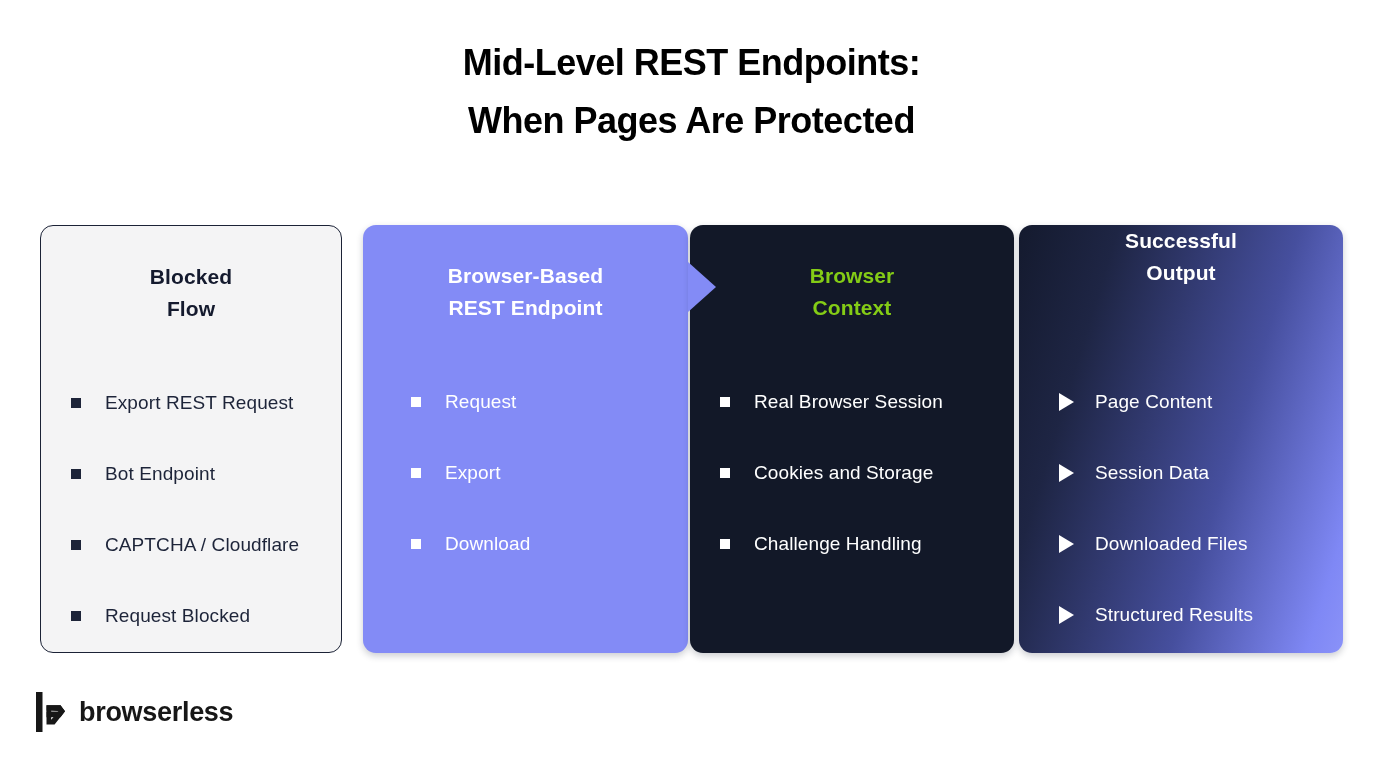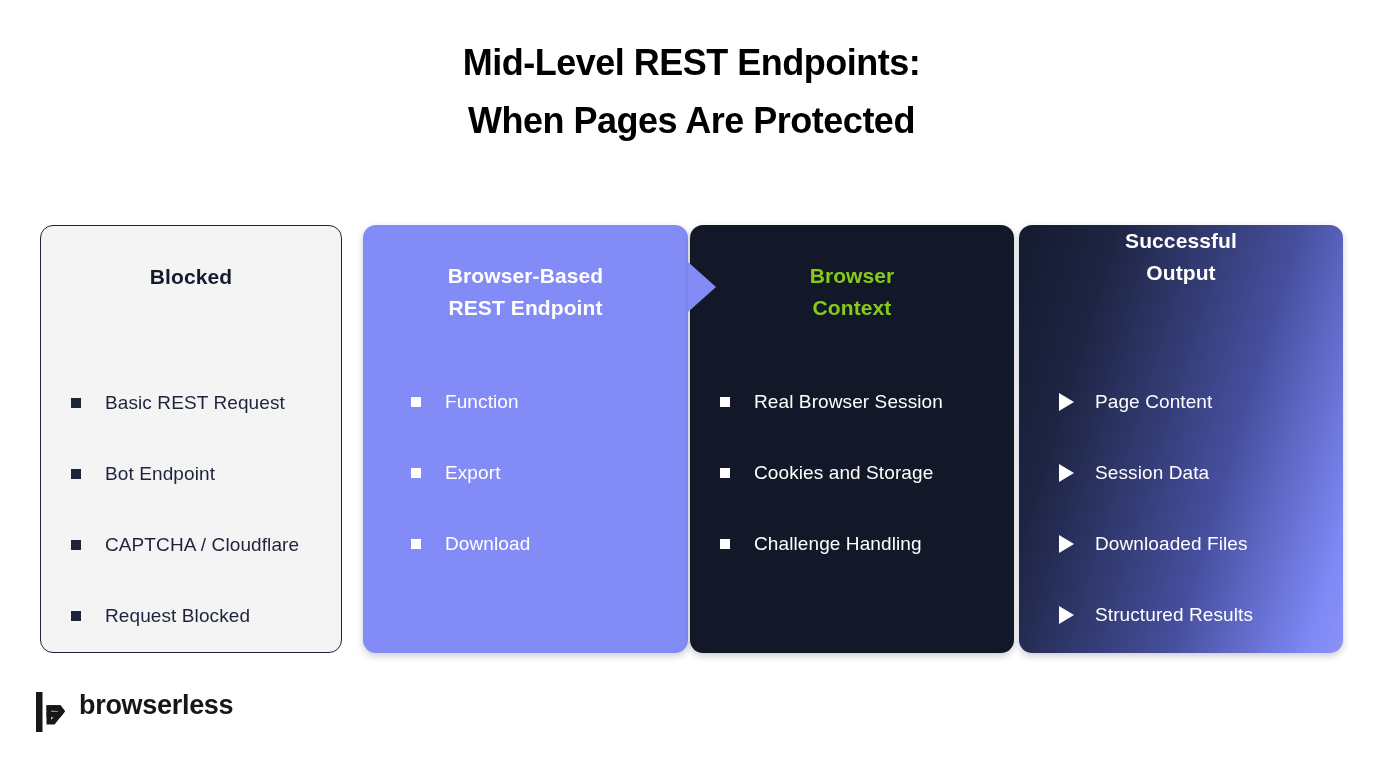--- a/index.html
+++ b/index.html
@@ -167,20 +167,21 @@
   .card.c2 .item-label { color: #ffffff; }
   .card.c3 .item-label { color: #ffffff; }
   .card.c4 .item-label { color: #ffffff; }
 
   
   #footer-logo {
     position: absolute;
     left: 36px;
     top: 692px;
     display: flex;
+    align-items: center;
   }
   #logo-mark { display: block; }
   #logo-wordmark {
     margin-left: 13px;
     font-size: 27px;
     font-weight: 700;
     letter-spacing: -0.3px;
     color: #171717;
     line-height: 1;
   }
@@ -192,25 +193,26 @@
   <div class="title-line">Mid-Level REST Endpoints:</div>
   <div class="title-line">When Pages Are Protected</div>
 </div>
 
 <div id="cards-row">
 
   <div class="card c1">
     <div class="card-inner">
       <h2 class="card-heading">
         <span class="heading-line">Blocked</span>
+        <span class="heading-line">Flow</span>
       </h2>
       <ul class="card-list">
         <li>
           <span class="bullet-square"></span>
-          <span class="item-label">Basic REST Request</span>
+          <span class="item-label">Export REST Request</span>
         </li>
         <li>
           <span class="bullet-square"></span>
           <span class="item-label">Bot Endpoint</span>
         </li>
         <li>
           <span class="bullet-square"></span>
           <span class="item-label">CAPTCHA / Cloudflare</span>
         </li>
         <li>
@@ -224,21 +226,21 @@
   <div class="card c2">
     <div class="card-arrow"></div>
     <div class="card-inner">
       <h2 class="card-heading">
         <span class="heading-line">Browser-Based</span>
         <span class="heading-line">REST Endpoint</span>
       </h2>
       <ul class="card-list">
         <li>
           <span class="bullet-square"></span>
-          <span class="item-label">Function</span>
+          <span class="item-label">Request</span>
         </li>
         <li>
           <span class="bullet-square"></span>
           <span class="item-label">Export</span>
         </li>
         <li>
           <span class="bullet-square"></span>
           <span class="item-label">Download</span>
         </li>
       </ul>

